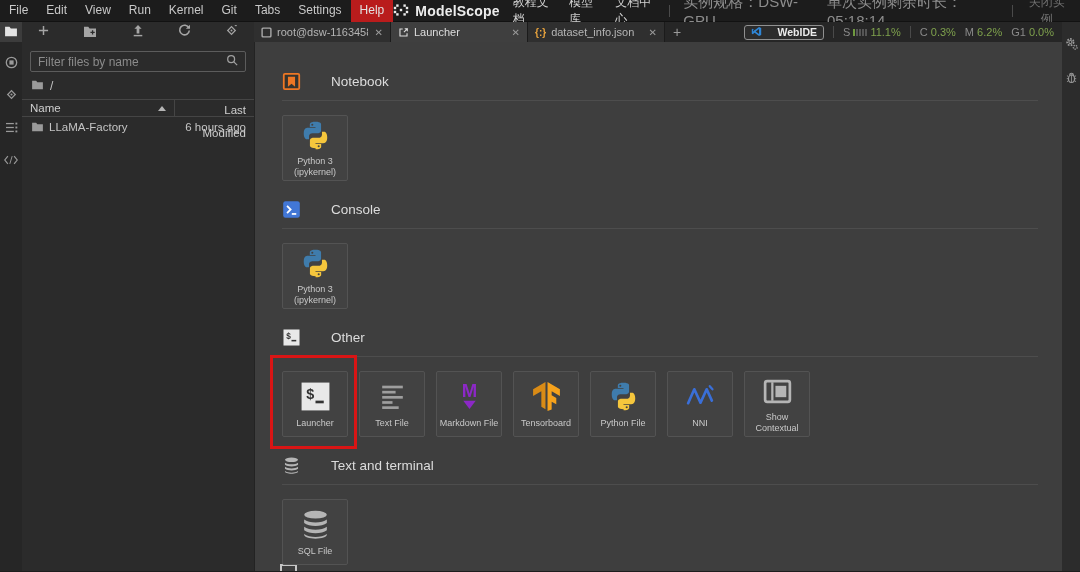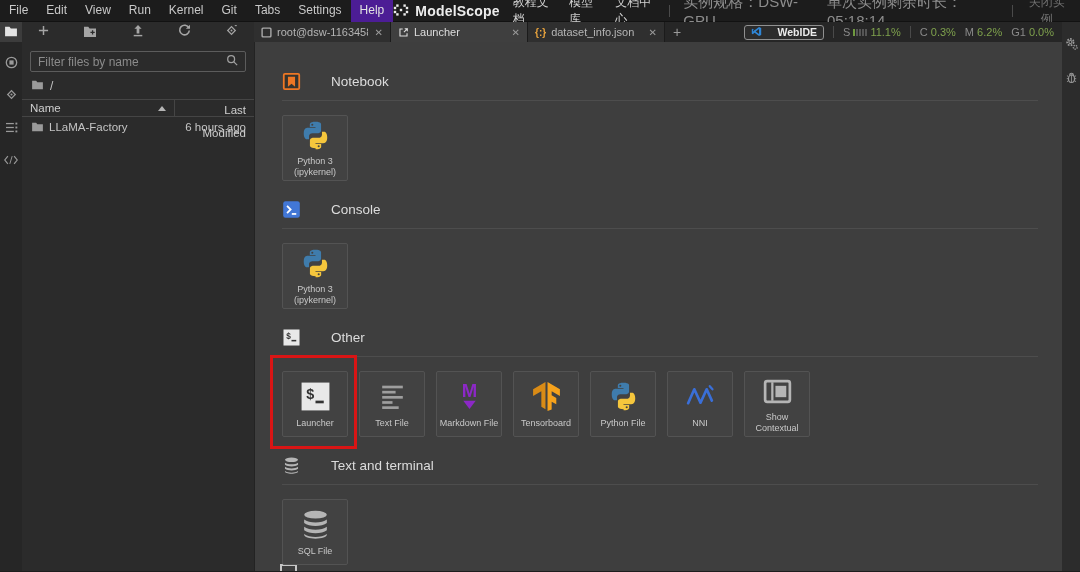--- a/index.html
+++ b/index.html
@@ -5,21 +5,21 @@
   * { box-sizing: border-box; margin:0; padding:0; }
   html,body { width:1080px; height:572px; overflow:hidden; background:#1d1d1d;
     font-family:"Liberation Sans","DejaVu Sans",sans-serif; }
   #app { position:relative; width:1080px; height:572px; background:#1d1d1d; }
 
   
   .topbar { height:22px; background:#1c1c1c; border-bottom:1px solid #121212;
     display:flex; align-items:center; color:#c9c9c9; font-size:12px; }
   .menus { display:flex; align-items:stretch; height:22px; }
   .menu-item { padding:0 9px; line-height:21px; cursor:default; }
-  .menu-item.active { background:#4c1d95; color:#e2e2e2; }
+  .menu-item.active { background:#b91c1c; color:#e2e2e2; }
   .topbar-right { margin-left:auto; display:flex; align-items:center; gap:13px; padding-right:12px; }
   .brand { display:flex; align-items:center; gap:6px; color:#ececec; font-weight:bold; font-size:14px; letter-spacing:.2px; }
   .cn-links { display:flex; gap:15px; color:#d2d2d2; }
   .vsep { width:1px; height:12px; background:#4a4a4a; }
   .spec-label, .spec-value { color:#8d8d8d; font-size:15px;margin-top:32px; }
   .close-instance { color:#737373; font-size:12px;text-align:center; }
 
   
   .main { display:flex; height:549px; }
 

